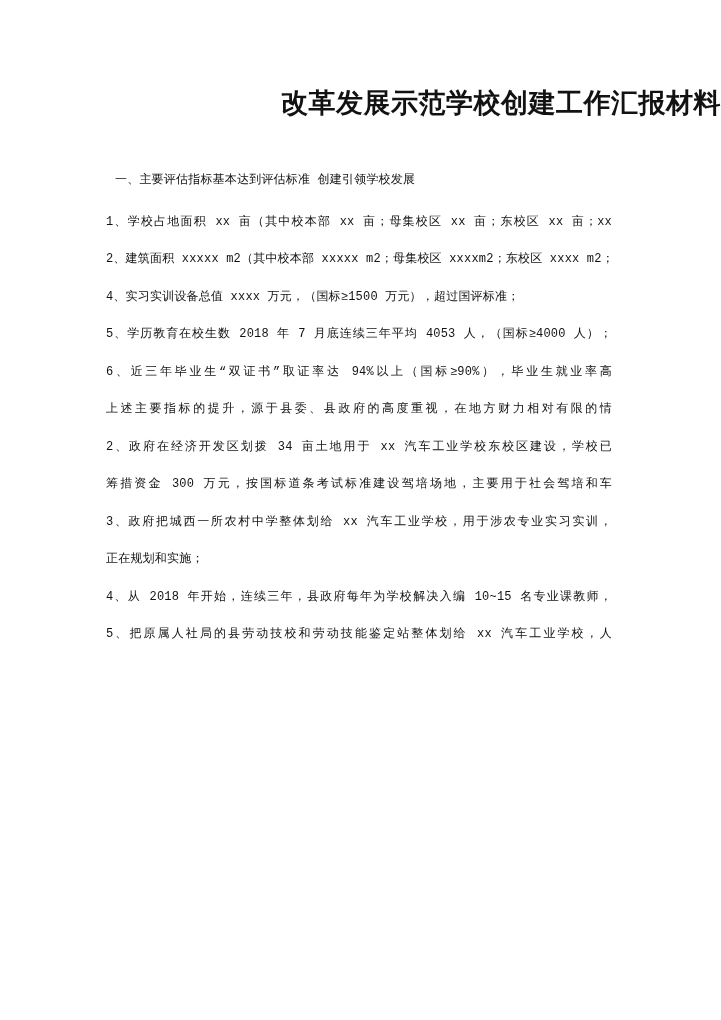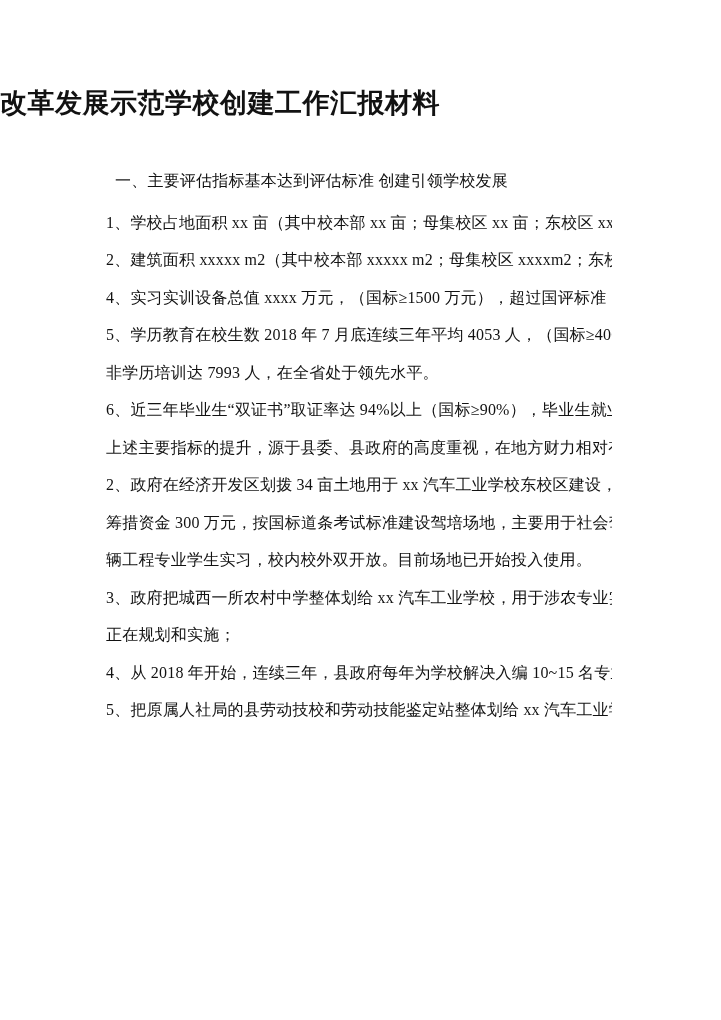--- a/index.html
+++ b/index.html
@@ -15,32 +15,33 @@
     overflow: hidden;
   }
   .page {
     position: relative;
     width: 721px;
     height: 1020px;
     background: #ffffff;
   }
   .doc-title {
     margin: 83px 0 39px 0;
-    text-align: left;
+    text-align: right;
     font-size: 27px;
     font-weight: 700;
     line-height: 40px;
     letter-spacing: 0.5px;
     white-space: nowrap;
   }
   .content {
     width: 506px;
     margin-left: 106px;
-    font-size: 16px;
+    font-size: 12px;
     letter-spacing: 0.2px;
+    font-family: Liberation Mono, monospace;
   }
   .line {
     height: 37.5px;
     line-height: 37.5px;
     white-space: nowrap;
     overflow: hidden;
     text-align: left;
   }
   
   .fill {
@@ -62,25 +63,23 @@
   <div class="doc-title">改革发展示范学校创建工作汇报材料</div>
 
   <div class="content">
 
     <div class="line heading">一、主要评估指标基本达到评估标准 创建引领学校发展</div>
 
     <div class="line fill body-start">1、学校占地面积 xx 亩（其中校本部 xx 亩；母集校区 xx 亩；东校区 xx 亩；xx</div>
     <div class="line fill">2、建筑面积 xxxxx m2（其中校本部 xxxxx m2；母集校区 xxxxm2；东校区 xxxx m2；</div>
     <div class="line">4、实习实训设备总值 xxxx 万元，（国标≥1500 万元），超过国评标准；</div>
     <div class="line fill">5、学历教育在校生数 2018 年 7 月底连续三年平均 4053 人，（国标≥4000 人）；</div>
-    <div class="line">非学历培训达 7993 人，在全省处于领先水平。</div>
     <div class="line fill">6、近三年毕业生“双证书”取证率达 94%以上（国标≥90%），毕业生就业率高</div>
     <div class="line fill">上述主要指标的提升，源于县委、县政府的高度重视，在地方财力相对有限的情</div>
     <div class="line fill">2、政府在经济开发区划拨 34 亩土地用于 xx 汽车工业学校东校区建设，学校已</div>
     <div class="line fill">筹措资金 300 万元，按国标道条考试标准建设驾培场地，主要用于社会驾培和车</div>
-    <div class="line">辆工程专业学生实习，校内校外双开放。目前场地已开始投入使用。</div>
     <div class="line fill">3、政府把城西一所农村中学整体划给 xx 汽车工业学校，用于涉农专业实习实训，</div>
     <div class="line">正在规划和实施；</div>
     <div class="line fill">4、从 2018 年开始，连续三年，县政府每年为学校解决入编 10~15 名专业课教师，</div>
     <div class="line fill">5、把原属人社局的县劳动技校和劳动技能鉴定站整体划给 xx 汽车工业学校，人</div>
 
   </div>
 </div>
 
 </body></html>

